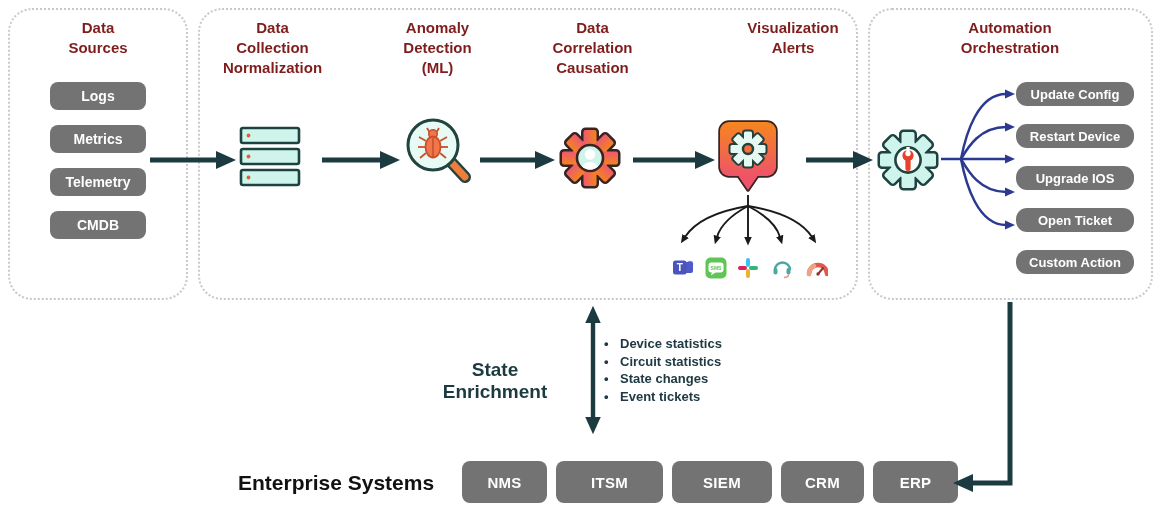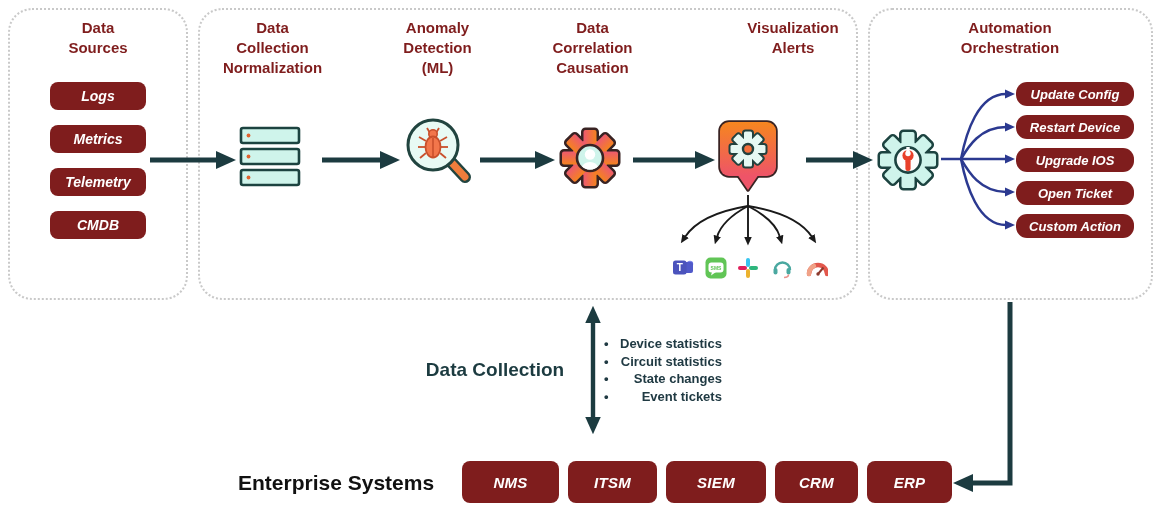--- a/index.html
+++ b/index.html
@@ -8,44 +8,44 @@
   .canvas { position:relative; width:1160px; height:510px; background:#fff; }
 
   .dotted-box { position:absolute; border:2px dotted #c9c9c9; border-radius:24px; background:#fff; }
   #box-sources { left:8px; top:8px; width:180px; height:292px; }
   #box-pipeline { left:198px; top:8px; width:660px; height:292px; }
   #box-automation { left:868px; top:8px; width:285px; height:292px; }
 
   .panel-title, .stage-title { position:absolute; font-weight:bold; font-size:15px;
     line-height:1.33; color:#7f1d1d; text-align:center; white-space:pre-line; }
 
-  .chip { position:absolute; background:#7f1d1d; color:#fff; font-weight:bold;
-    display:flex; align-items:center; justify-content:center; border-radius:8px;font-style:italic; }
+  .chip { position:absolute; background:#737373; color:#fff; font-weight:bold;
+    display:flex; align-items:center; justify-content:center; border-radius:8px; }
 
   .src-col { position:absolute; left:50px; top:82px; width:96px; display:flex;
     flex-direction:column; gap:15px; }
   .src-col .chip { position:static; height:28px; font-size:14px; width:96px; }
 
   .action-col { position:absolute; left:1016px; top:82px; width:118px; display:flex;
-    flex-direction:column; gap:9px; }
+    flex-direction:column; gap:18px; }
   .action-col .chip { position:static; height:24px; font-size:13px; width:118px; border-radius:11px; }
 
   .ent-row { position:absolute; left:462px; top:461px; display:flex; gap:9px; }
   .ent-row .chip { position:static; height:42px; font-size:15px; letter-spacing:.3px; }
-  .ent-row .chip:nth-child(1){ width:97px; }
-  .ent-row .chip:nth-child(2){ width:89px; }
+  .ent-row .chip:nth-child(1){ width:85px; }
+  .ent-row .chip:nth-child(2){ width:107px; }
   .ent-row .chip:nth-child(3){ width:100px; }
   .ent-row .chip:nth-child(4){ width:83px; }
   .ent-row .chip:nth-child(5){ width:85px; }
 
   #enterprise-label { position:absolute; left:238px; top:471px; font-size:21px;
     font-weight:bold; color:#111; }
   #enrichment-label { position:absolute; left:418px; top:359px; width:154px; text-align:center;
     font-size:19px; font-weight:bold; color:#1C3B40; }
-  #enrichment-list { position:absolute; left:604px; top:335px; list-style:none;text-align:right; }
+  #enrichment-list { position:absolute; left:604px; top:335px; list-style:none; }
   #enrichment-list li { font-size:13px; font-weight:bold; color:#203A43; line-height:17.5px;
     padding-left:16px; position:relative; }
   #enrichment-list li::before { content:"•"; position:absolute; left:0; top:0; }
 
   .icon-abs { position:absolute; }
   svg { display:block; }
   #connector-layer { position:absolute; left:0; top:0; pointer-events:none; }
 </style>
 </head>
 <body>
@@ -107,21 +107,21 @@
   </div>
 
   <div class="action-col">
     <div class="chip">Update Config</div>
     <div class="chip">Restart Device</div>
     <div class="chip">Upgrade IOS</div>
     <div class="chip">Open Ticket</div>
     <div class="chip">Custom Action</div>
   </div>
 
-  <div id="enrichment-label">Data Collection</div>
+  <div id="enrichment-label">State Enrichment</div>
   <ul id="enrichment-list">
     <li>Device statistics</li>
     <li>Circuit statistics</li>
     <li>State changes</li>
     <li>Event tickets</li>
   </ul>
 
   <div id="enterprise-label">Enterprise Systems</div>
   <div class="ent-row">
     <div class="chip">NMS</div>

